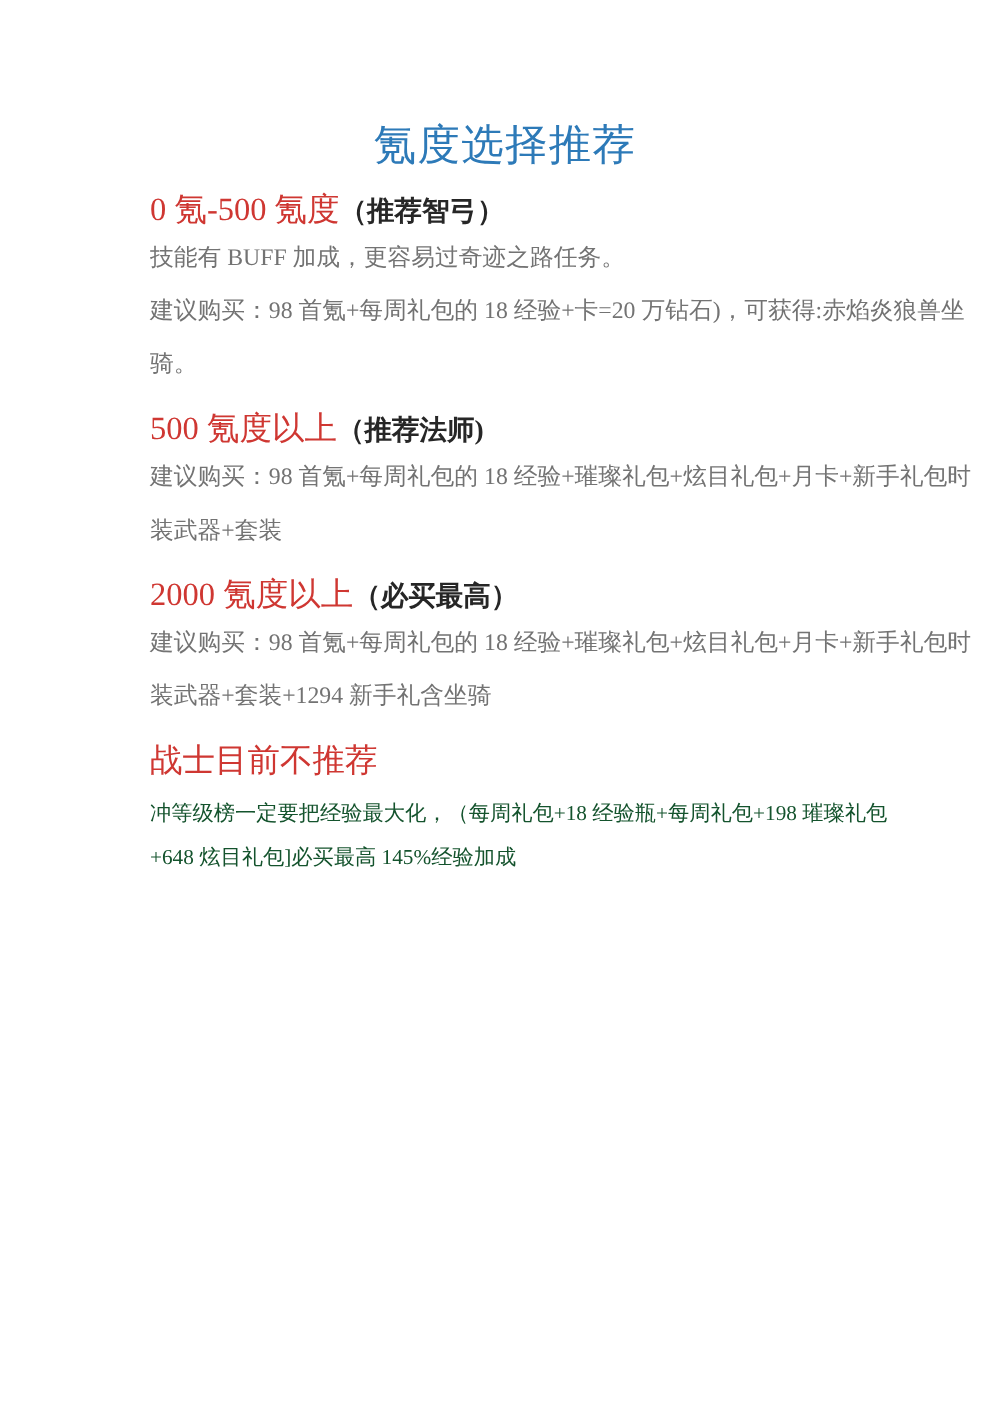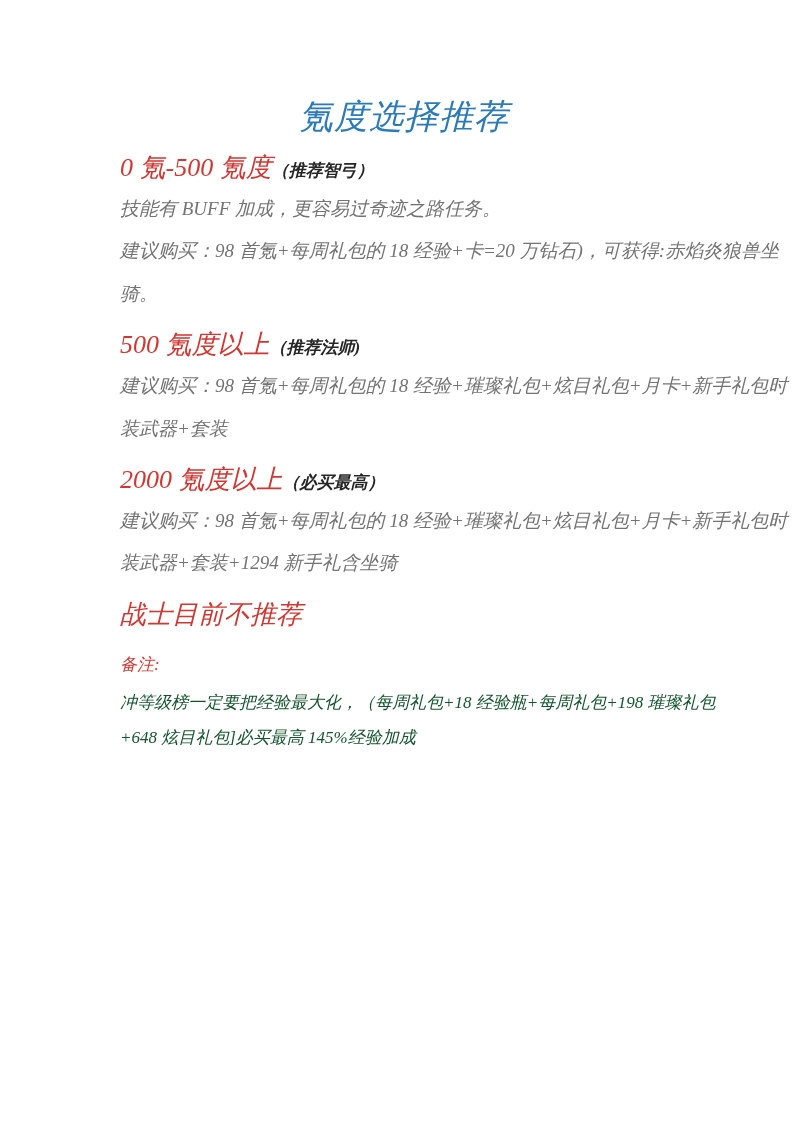--- a/index.html
+++ b/index.html
@@ -12,21 +12,20 @@
     height: 1131px;
     font-family: "Liberation Serif", "DejaVu Serif", serif;
   }
   .page {
     box-sizing: border-box;
     width: 800px;
     height: 1131px;
     padding: 96px 112px 0 120px;
     background: #ffffff;
     overflow: hidden;
-    font-style: italic;
   }
   .doc-title {
     font-size: 34px;
     line-height: 42px;
     font-weight: 400;
     text-align: center;
     color: #2d7ab8;
     letter-spacing: 1px;
     white-space: pre;
   }
@@ -38,21 +37,21 @@
     font-weight: 400;
     white-space: pre;
   }
   .section:first-of-type .section-heading {
     margin-top: 47px;
   }
   .heading-red { color: #cf3732; text-align: center; }
   .heading-black {
     color: #262626;
     font-weight: 700;
-    font-size: 17px;
+    font-size: 22px;
   }
   .para {
     margin: 0;
     font-size: 19px;
     line-height: 42.4px;
     color: #737373;
     white-space: pre;
   }
   .note-label {
     margin-top: 20px;
@@ -93,17 +92,16 @@
     <div class="section-heading"><span class="heading-red">2000 氪度以上</span><span class="heading-black">（必买最高）</span></div>
     <p class="para">建议购买：98 首氪+每周礼包的 18 经验+璀璨礼包+炫目礼包+月卡+新手礼包时
 装武器+套装+1294 新手礼含坐骑</p>
   </div>
 
   <div class="section">
     <div class="section-heading"><span class="heading-red">战士目前不推荐</span></div>
   </div>
 
 
-  <div class="note-label">备注:</div>
   <div class="note-text">冲等级榜一定要把经验最大化，（每周礼包+18 经验瓶+每周礼包+198 璀璨礼包
 +648 炫目礼包]必买最高 145%经验加成</div>
 
 </div>
 
 </body></html>

